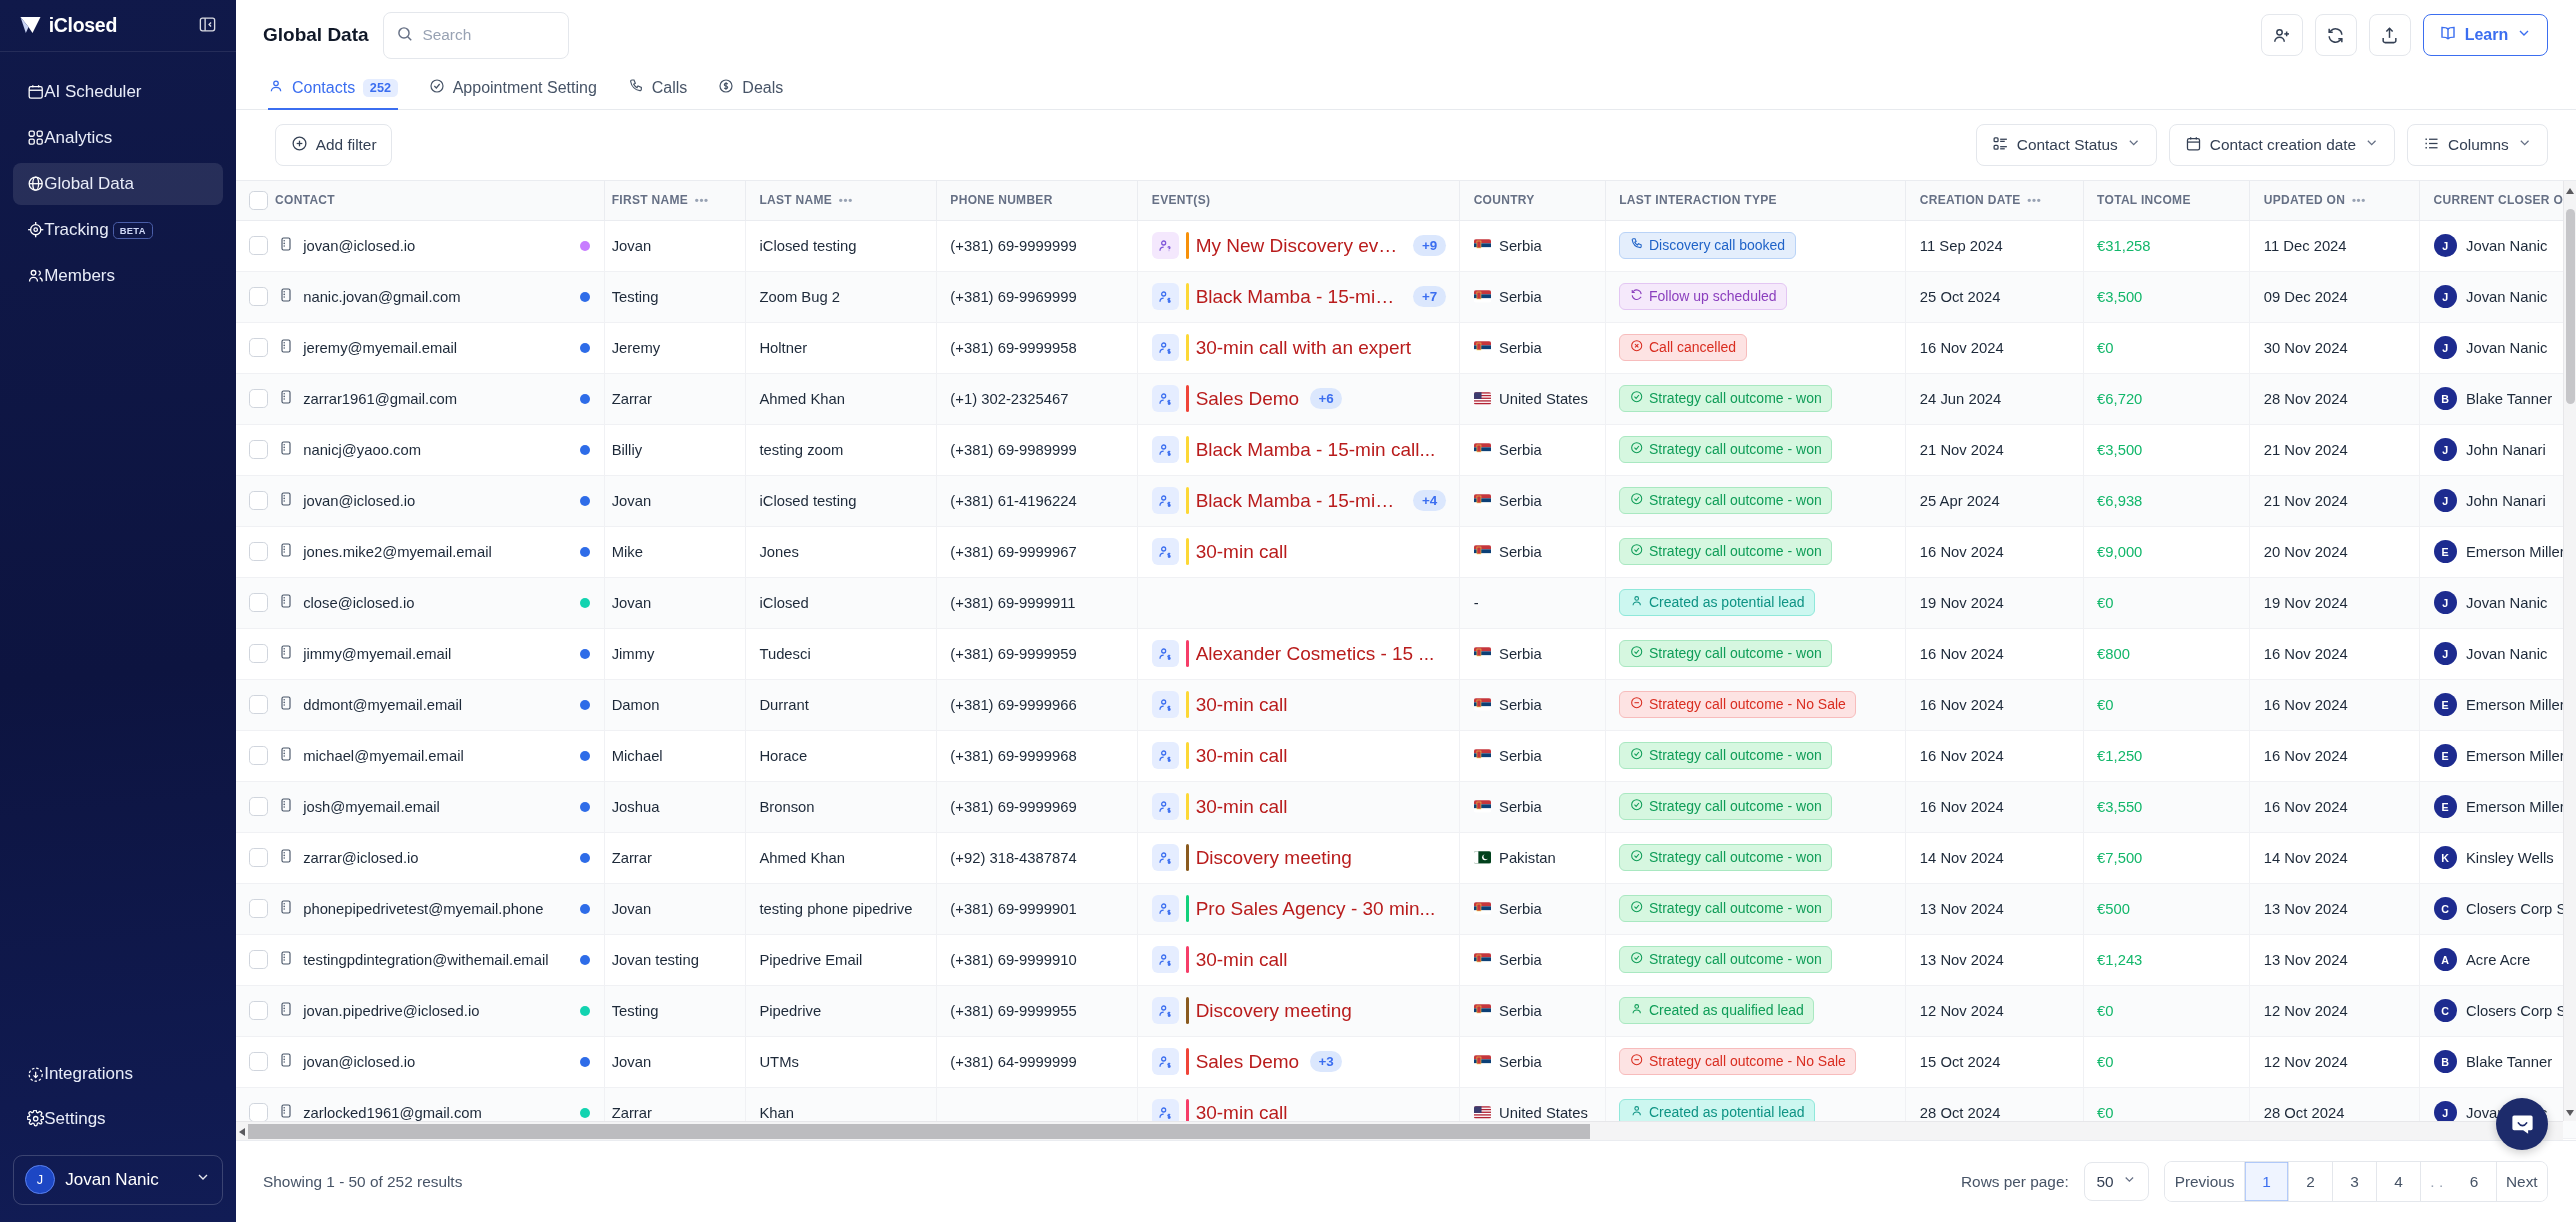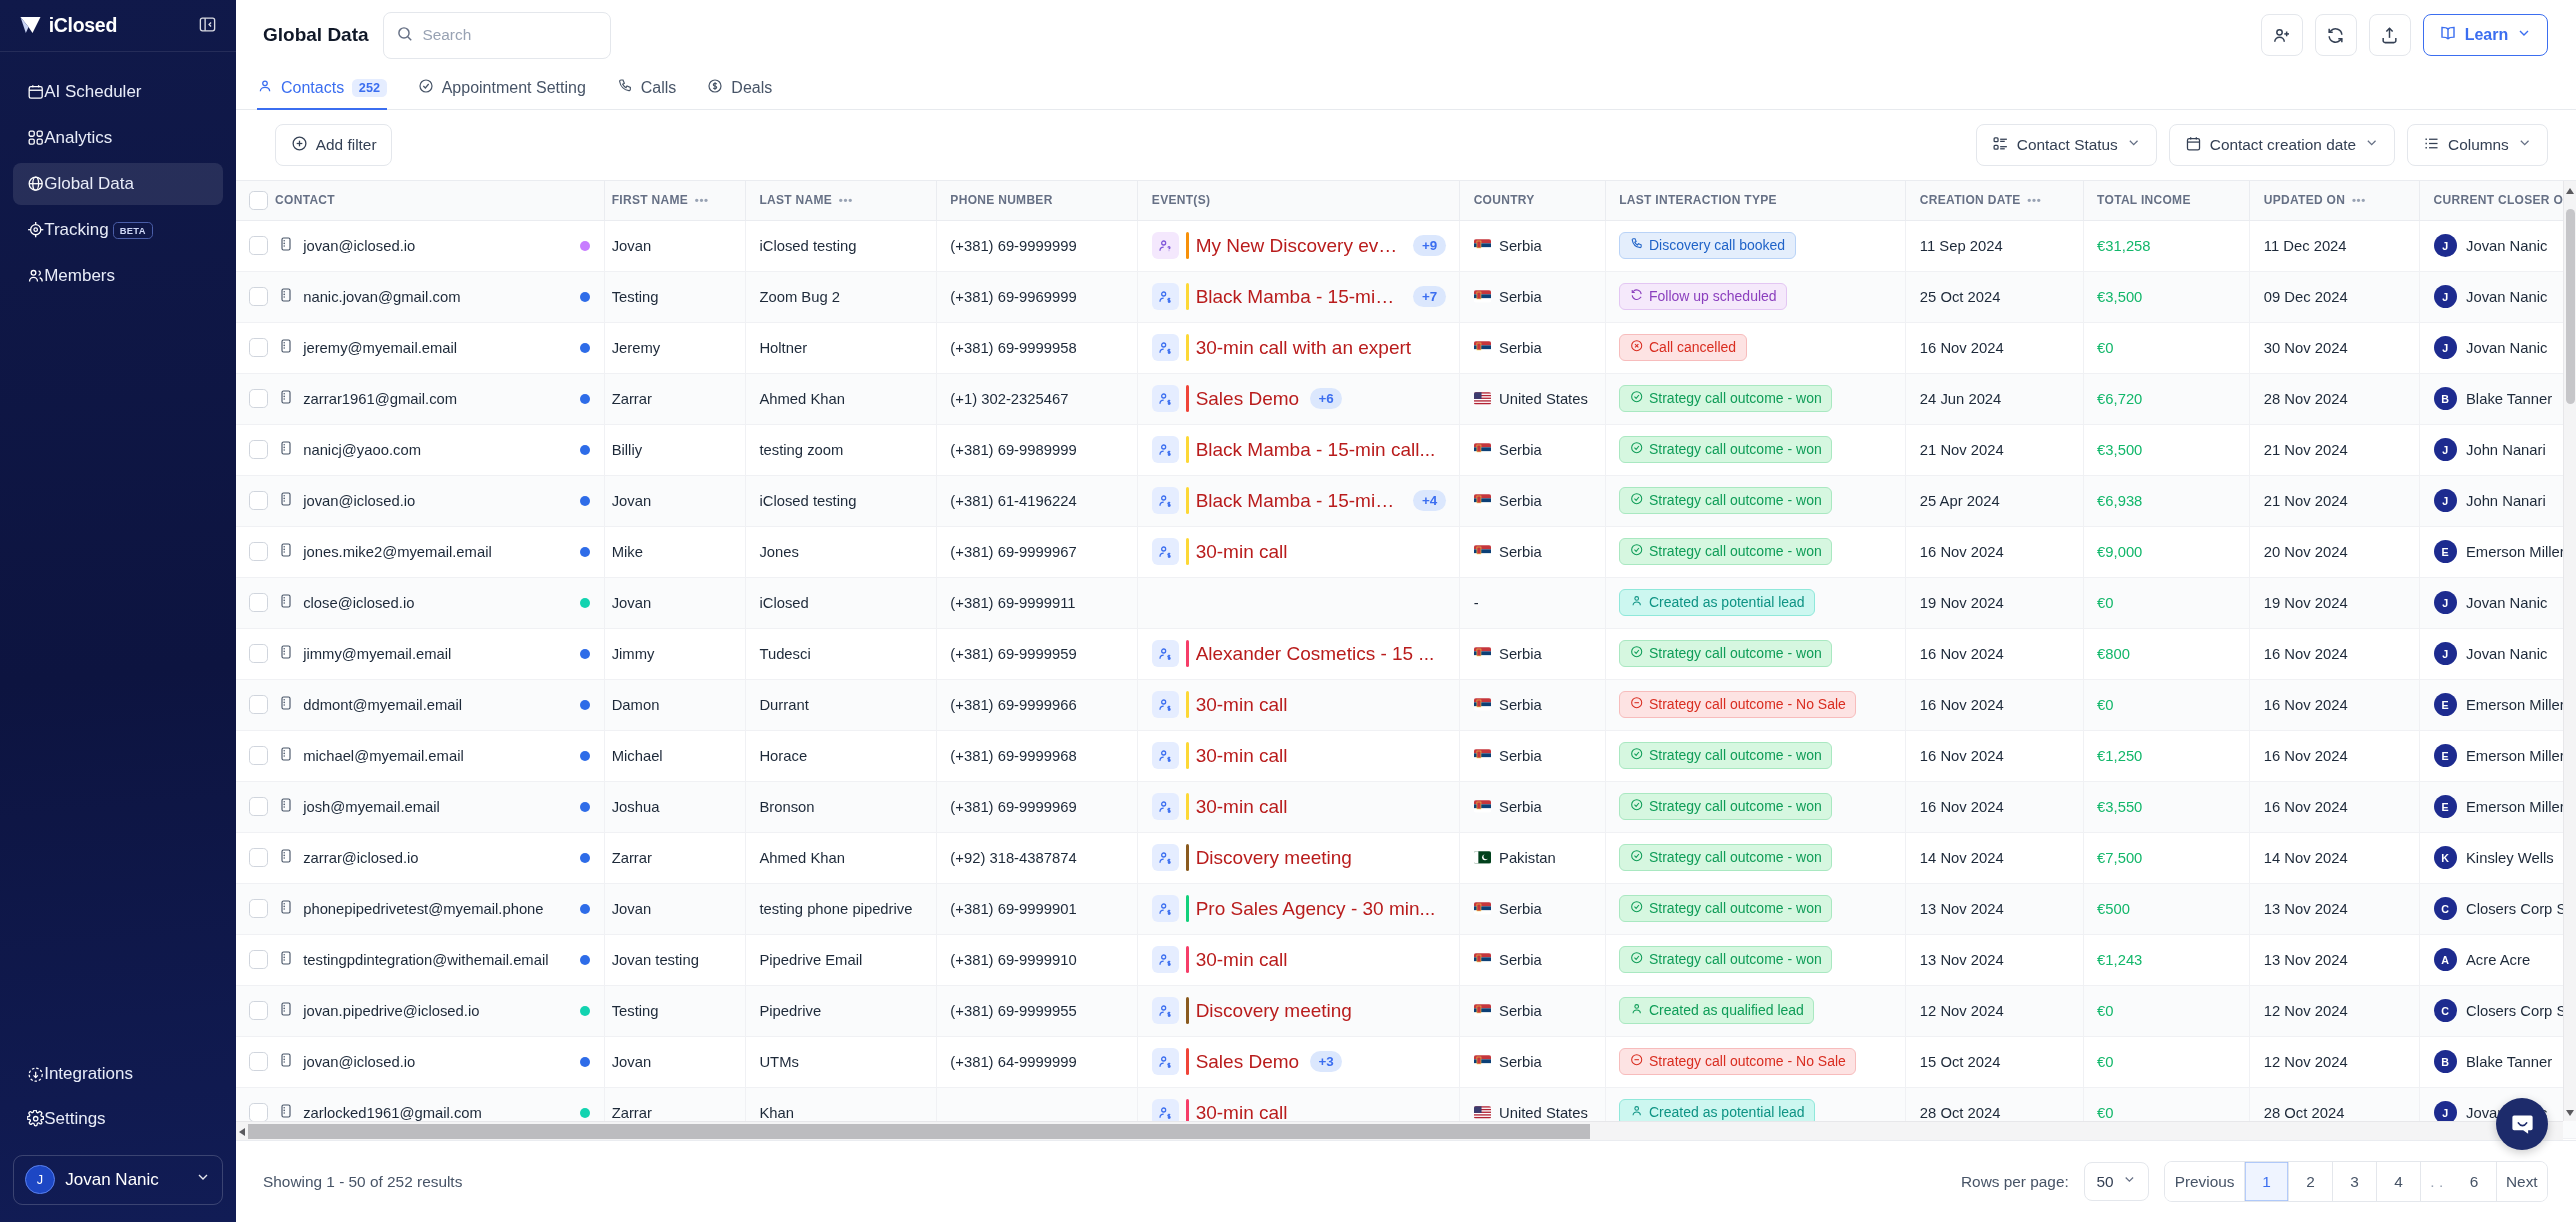--- a/index.html
+++ b/index.html
@@ -57,21 +57,21 @@
   
   .main { flex: 1; display: flex; flex-direction: column; height: 1222px; background: #fff; position: relative; min-width: 0; }
 
   .topbar {
     height: 70px; display: flex; align-items: center;
     padding: 0 28px 0 27px; gap: 14.8px;
   }
   .page-title { font-size: 19px; font-weight: 700; color: #101828; white-space: nowrap; }
   .searchbox {
     display: flex; align-items: center; gap: 8.7px;
-    width: 228px; height: 47px; padding: 0 12px;
+    width: 186px; height: 47px; padding: 0 12px;
     border: 0.7px solid #e4e7ec; border-radius: 8px; background: #fff;
   }
   .searchbox input {
     border: 0; outline: 0; font-size: 15.4px; color: #667085;
     font-family: inherit; width: 100%; background: transparent;
   }
   .searchbox input::placeholder { color: #98a2b3; }
   .topbar-right { margin-left: auto; display: flex; align-items: center; gap: 12px; }
   .icon-btn {
     width: 42px; height: 42px; border: 0.7px solid #e4e7ec; border-radius: 8px;
@@ -79,21 +79,21 @@
   }
   .learn-btn {
     display: flex; align-items: center; gap: 8px;
     height: 42px; padding: 0 14.8px; border: 0.7px solid #3b6ef0; border-radius: 8px;
     color: #3b6ef0; font-size: 16px; font-weight: 600; background: #fff; cursor: pointer;
   }
 
   
   .tabs {
     display: flex; align-items: flex-end; gap: 31px;
-    padding: 0 21px; height: 40px;
+    padding: 0 32px; height: 40px;
     border-bottom: 0.7px solid #e7eaee;
   }
   .tab {
     display: flex; align-items: center; gap: 8px;
     font-size: 16px; color: #475467; padding-bottom: 9.4px; cursor: pointer;
     border-bottom: 2px solid transparent; position: relative; top: 0.7px;
   }
   .tab.active { color: #3b6ef0; border-bottom-color: #3b6ef0; font-weight: 500; }
   .tab-count {
     background: #e5edff; color: #3b6ef0; font-size: 12.7px; font-weight: 600;

